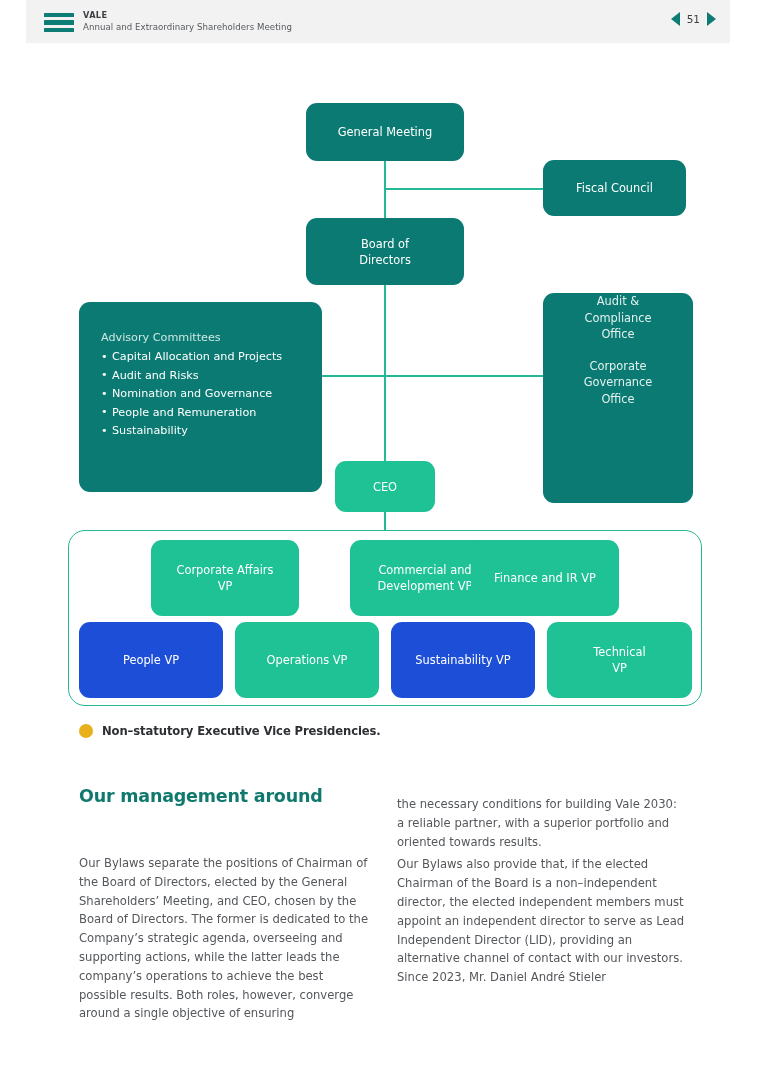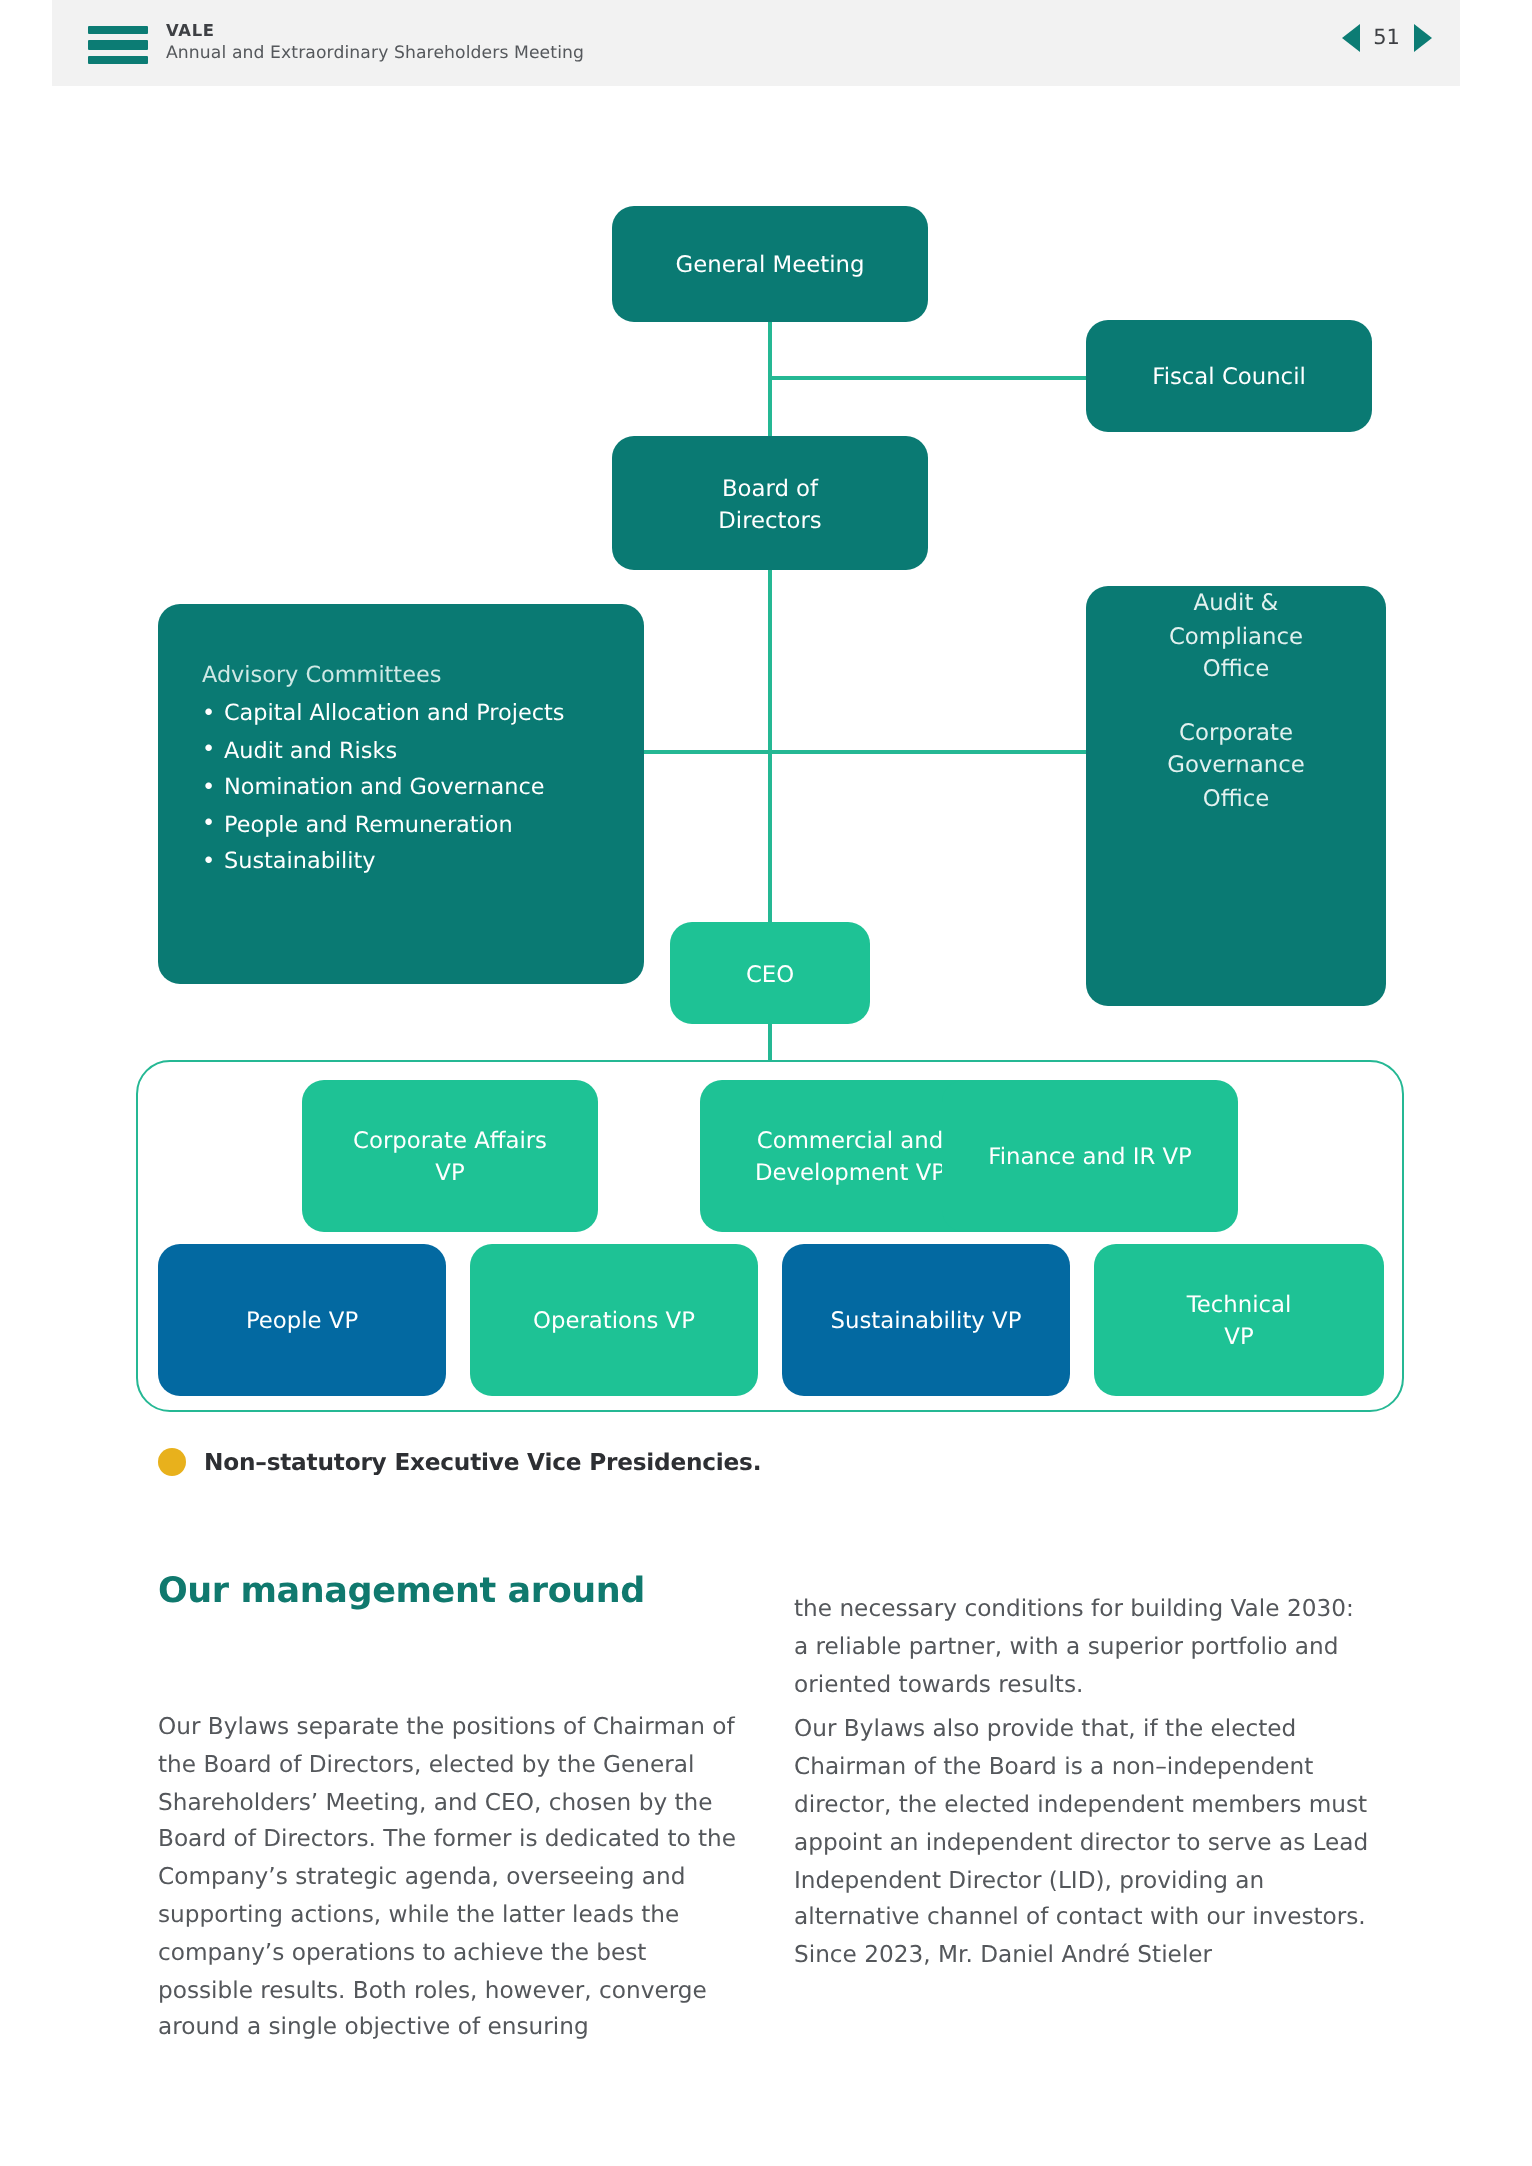--- a/index.html
+++ b/index.html
@@ -105,21 +105,21 @@
     align-items: center;
     justify-content: center;
     text-align: center;
     color: #ffffff;
     font-size: 11.4px;
     line-height: 16px;
     z-index: 3;
   }
   .node.dark { background: #0a7a73; }
   .node.green { background: #1ec295; }
-  .node.yellow { background: #0369a1; }
+  .node.yellow { background: #1d4ed8; }
 
   .connector {
     position: absolute;
     background: #25b894;
     z-index: 1;
   }
   .vline { width: 1.6px; }
   .hline { height: 1.6px; }
 
   

